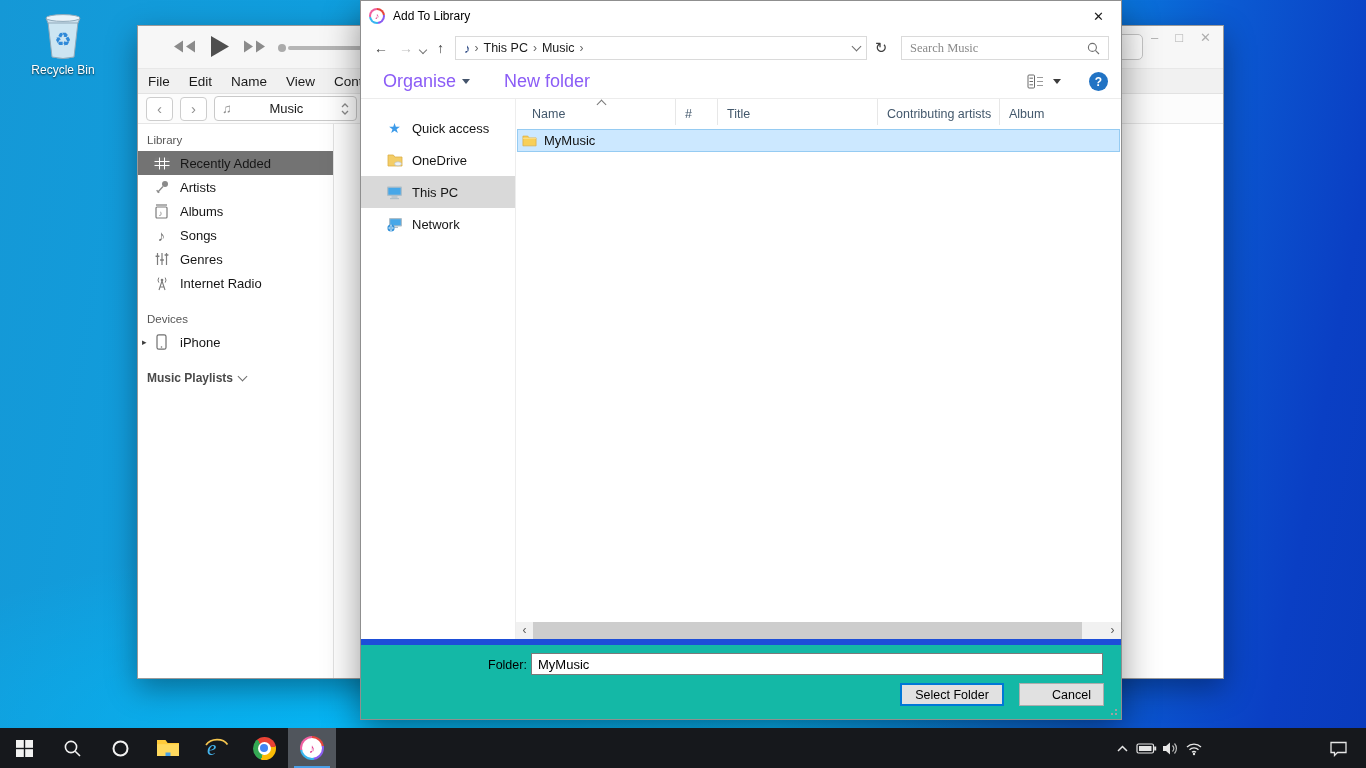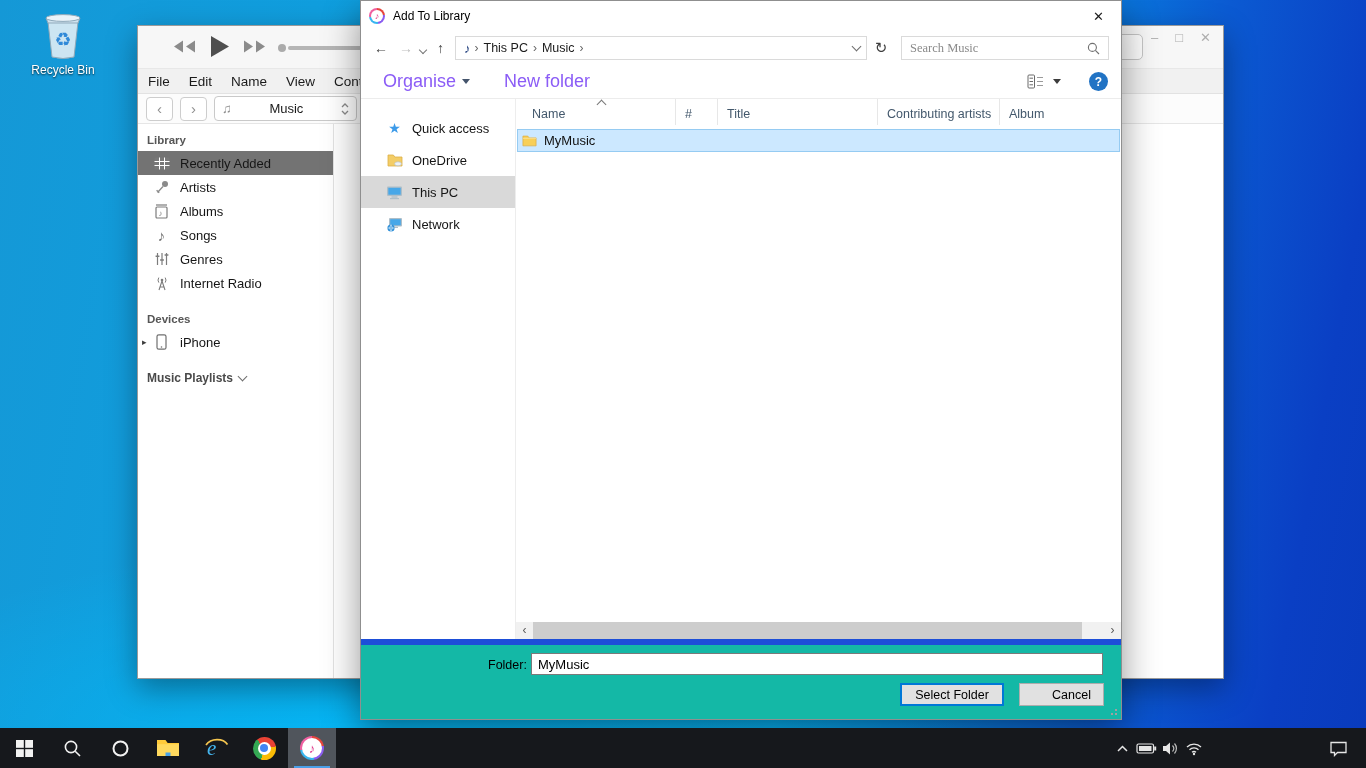--- a/index.html
+++ b/index.html
@@ -35,21 +35,21 @@
   .nav-btn{width:25px;height:22px;border:1px solid #cdcdcd;border-radius:4px;background:#fff;
     display:flex;align-items:center;justify-content:center;color:#909090;font-size:15px;line-height:1;}
   .media-combo{width:127px;height:23px;border:1px solid #c9c9c9;border-radius:4px;background:#fff;
     display:flex;align-items:center;padding:0 7px;}
   .media-combo .note{color:#8f8f8f;font-size:13px;}
   .media-combo .kind{flex:1;text-align:center;font-size:13px;color:#1a1a1a;}
   .device-btn{width:34px;height:23px;border:1px solid #c9c9c9;border-radius:4px;background:#fff;
     display:flex;align-items:center;justify-content:center;}
   .it-body{flex:1;display:flex;min-height:0;}
   .it-sidebar{width:196px;border-right:1px solid #e3e3e3;padding-top:6px;box-sizing:border-box;}
-  .side-hdr{font-size:11.5px;font-weight:bold;color:#565656;padding:4px 0 3px 9px;height:11px;}
+  .side-hdr{font-size:11.5px;font-weight:normal;color:#565656;padding:4px 0 3px 9px;height:11px;}
   .side-item{height:24px;display:flex;align-items:center;padding-left:14px;position:relative;}
   .side-item.selected{background:#737373;}
   .side-item .ic{width:19px;margin-right:9px;display:flex;justify-content:center;color:#6f6f6f;font-size:15px;line-height:1;}
   .side-item .lbl{font-size:13px;color:#161616;}
   .side-item .expander{position:absolute;left:4px;font-size:9px;color:#3c3c3c;}
   .playlists-hdr{display:flex;align-items:center;gap:6px;margin-top:17px;padding-left:9px;font-size:12px;font-weight:bold;color:#4a4a4a;}
   .chev{display:inline-block;width:6px;height:6px;border-right:1.6px solid #6d6d6d;border-bottom:1.6px solid #6d6d6d;transform:rotate(45deg);margin-top:-3px;}
   .spacer14{height:14px;} .spacer4{height:3px;}
 
   

